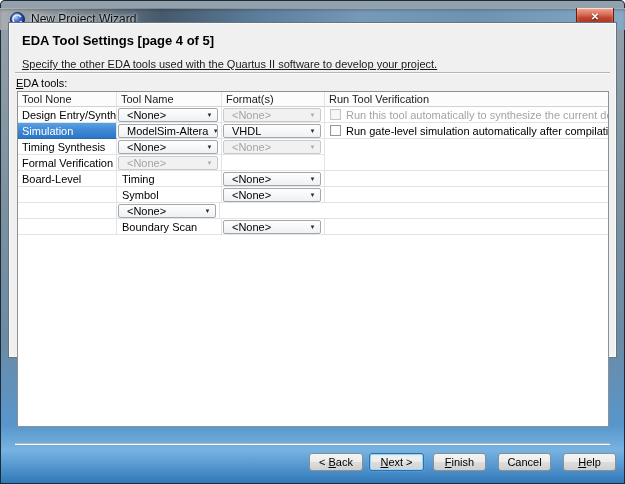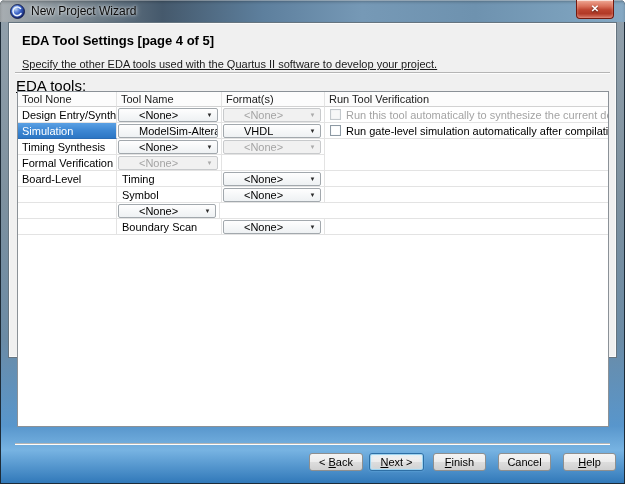--- a/index.html
+++ b/index.html
@@ -7,21 +7,21 @@
 
   .window{
     position:relative;width:625px;height:484px;overflow:hidden;
     border-radius:5px 5px 0 0;
     background:linear-gradient(to bottom,#93a1ac 0%,#7e919f 40%,#6b8ba5 70%,#5896cc 88%,#77b3e2 93%,#2f77b8 100%);
     box-shadow:inset 0 0 0 1px #1d2b37;
   }
 
   
   .titlebar{
-    position:absolute;top:0;left:0;right:0;height:22px;
+    position:absolute;top:8px;left:0;right:0;height:22px;
     background:linear-gradient(to right,#a8aeb2 0%,#828e96 10%,#45596c 26%,#5d7f9d 42%,#7699b6 58%,#6e92af 76%,#7ca1bd 92%,#86a9c4 100%);
     box-shadow:inset 0 1px 0 rgba(255,255,255,.35), inset 0 2px 3px rgba(0,0,0,.25);
     display:flex;align-items:center;
   }
   .app-icon{width:15px;height:15px;margin-left:10px;flex:0 0 auto;}
   .title-text{
     margin-left:6px;font-size:12px;color:#0c0c0c;
     text-shadow:0 0 3px rgba(255,255,255,.9),0 0 6px rgba(255,255,255,.6);
     white-space:nowrap;
   }
@@ -38,21 +38,21 @@
   .client{
     position:absolute;left:8px;top:22px;width:609px;height:336px;
     background:#f0f0f0;border:1px solid #65747f;
     box-shadow:inset 0 0 0 1px rgba(255,255,255,.65);
   }
   .heading{position:absolute;left:13px;top:10px;font-size:13px;font-weight:bold;color:#000;}
   .subtitle{position:absolute;left:13px;top:35px;font-size:11px;color:#1a1a1a;text-decoration:underline;}
   .hsep{position:absolute;left:6px;right:6px;height:2px;border-top:1px solid #b5b5b5;border-bottom:1px solid #fdfdfd;}
   .sep1{top:49px;}
   .sep2{top:420px;}
-  .eda-label{position:absolute;left:7px;top:54px;font-size:15px;color:#000;}
+  .eda-label{position:absolute;left:7px;top:54px;font-size:11px;color:#000;}
   .mn{text-decoration:underline;}
 
   
   .grid{
     position:absolute;left:8px;top:68px;width:592px;height:336px;
     background:#fff;border:1px solid #8b9197;overflow:hidden;
   }
   .trow{display:flex;width:100%;height:16px;}
   .trow.thead{height:15px;}
   .cell{
@@ -69,21 +69,21 @@
   .typecell.sel{
     background:linear-gradient(to bottom,#5ba1e4 0%,#3d87d3 50%,#2c76c4 100%);
     color:#fff;border-bottom-color:#2a6cb4;
   }
   .celltext{padding-left:5px;}
 
   .combo{
     flex:1;height:14px;margin:1px 3px 0 1px;display:flex;align-items:center;
     border:1px solid #a2a8ad;border-radius:2px;
     background:linear-gradient(to bottom,#fefefe,#eef1f3);
-    font-size:11px;color:#000;padding-left:20px;overflow:hidden;white-space:nowrap;
+    font-size:11px;color:#000;padding-left:8px;overflow:hidden;white-space:nowrap;
   }
   .combo .combo-arrow{margin-left:auto;flex:0 0 15px;text-align:center;font-size:6px;color:#2b2b2b;line-height:1;}
   .combo.dis{background:#f1f1f1;border-color:#c8cacc;color:#a4a4a4;}
   .combo.dis .combo-arrow{color:#ababab;}
 
   .cbwrap{display:flex;align-items:center;padding-left:5px;overflow:hidden;}
   .checkbox{
     flex:0 0 auto;width:11px;height:11px;background:#fff;
     border:1px solid #8d99a3;box-shadow:inset 0 0 1px #c7d3da;
   }

